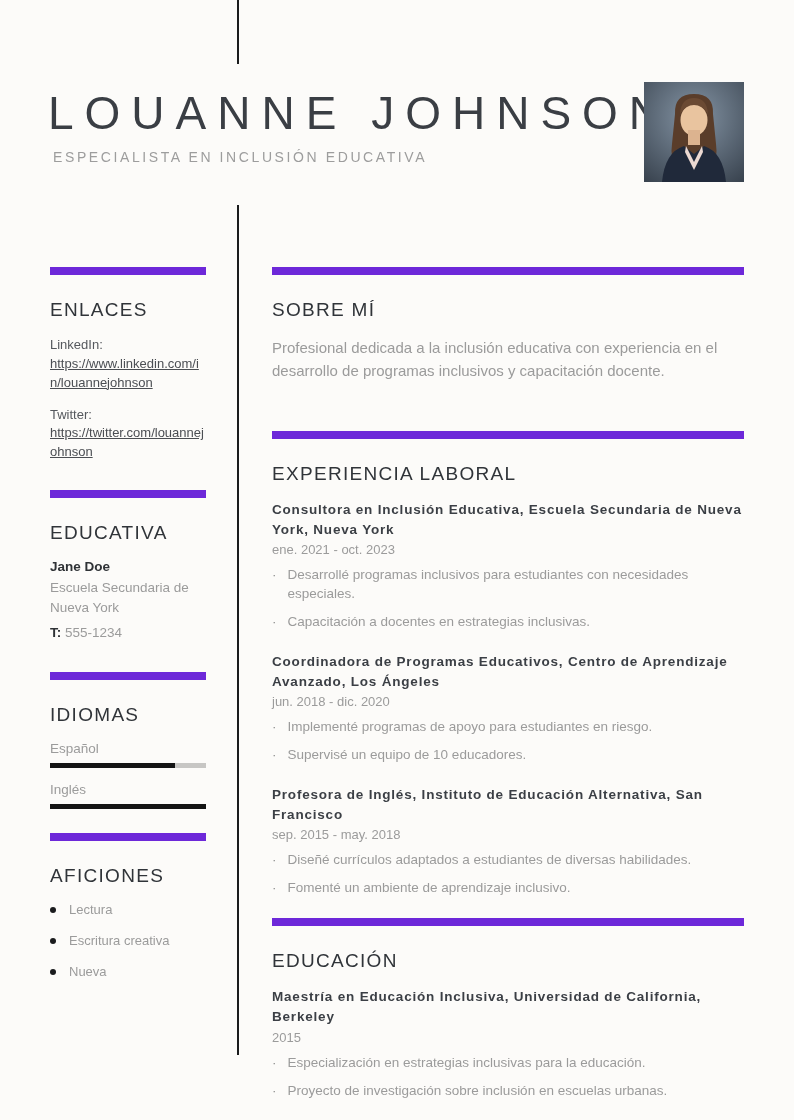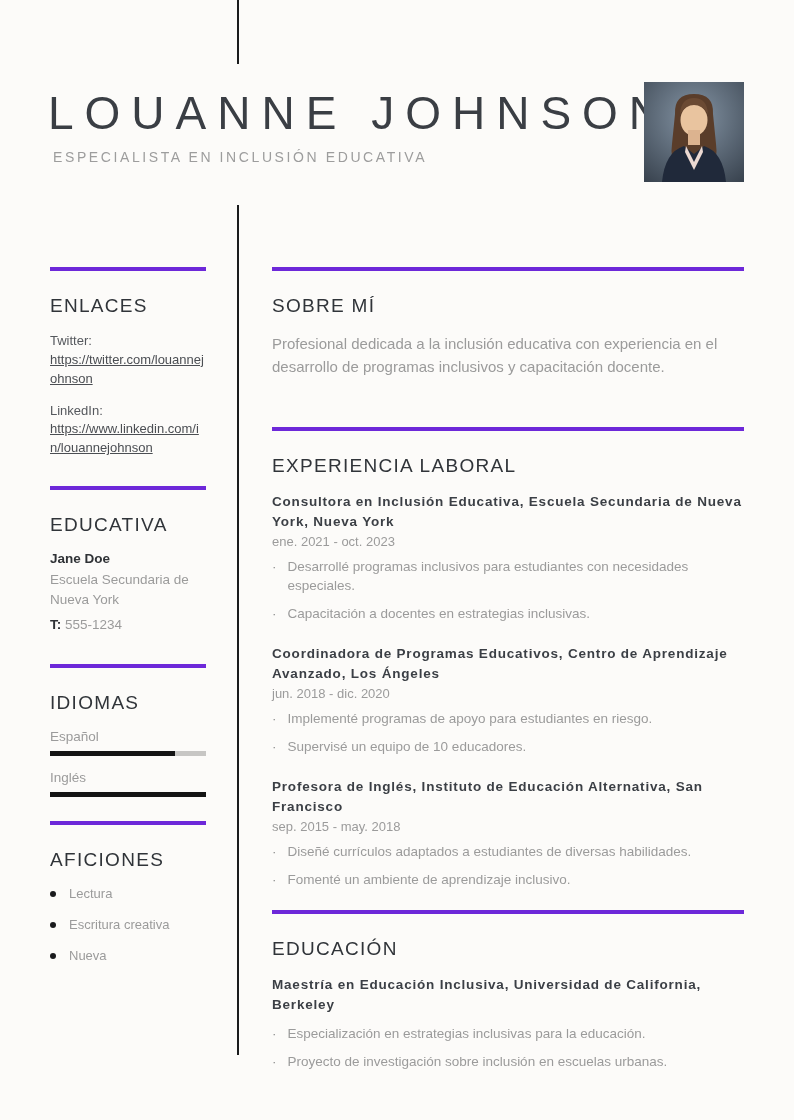--- a/index.html
+++ b/index.html
@@ -34,21 +34,21 @@
   .photo {
     position: absolute; left: 644px; top: 82px;
     width: 100px; height: 100px; overflow: hidden;
   }
   .photo svg { display: block; width: 100%; height: 100%; }
 
   
   .sidebar { position: absolute; left: 50px;  top: 267px; width: 156px; }
   .main    { position: absolute; left: 272px; top: 267px; width: 472px; }
 
-  section { border-top: 4px solid #6d28d9; }
+  section { border-top: 8px solid #6d28d9; }
   .sec-heading {
     font-size: 19px; font-weight: 400; letter-spacing: 1.3px;
     color: #303439; margin: 24px 0 15px;
   }
 
   
   .sec-enlaces { margin-bottom: 28px; }
   .link-group { margin-bottom: 13px; }
   .link-label { font-size: 13px; color: #55585d; line-height: 1.45; }
   .link-url {
@@ -125,26 +125,26 @@
       <path d="M18 100 Q21 70 40 64 L50 72 L60 64 Q79 70 82 100 Z" fill="#20293a"></path>
       <path d="M42 64 L50 80 L58 64 L59 70 L50 88 L41 70 Z" fill="#ecd9d2"></path>
     </svg>
   </div>
 
   <aside class="sidebar">
 
     <section class="sec-enlaces">
       <h2 class="sec-heading">ENLACES</h2>
       <div class="link-group">
+        <div class="link-label">LinkedIn:</div>
+        <a class="link-url">https://www.linkedin.com/in/louannejohnson</a>
+      </div>
+      <div class="link-group">
         <div class="link-label">Twitter:</div>
         <a class="link-url">https://twitter.com/louannejohnson</a>
-      </div>
-      <div class="link-group">
-        <div class="link-label">LinkedIn:</div>
-        <a class="link-url">https://www.linkedin.com/in/louannejohnson</a>
       </div>
     </section>
 
     <section class="sec-referencia">
       <h2 class="sec-heading">EDUCATIVA</h2>
       <div class="ref-name">Jane Doe</div>
       <div class="ref-org">Escuela Secundaria de Nueva York</div>
       <div class="ref-phone">
         <span class="ref-phone-label">T:</span>
         <span class="ref-phone-num">555-1234</span>
@@ -238,20 +238,21 @@
             <span class="bullet-text">Fomenté un ambiente de aprendizaje inclusivo.</span>
           </div>
         </div>
       </div>
     </section>
 
     <section class="sec-educacion">
       <h2 class="sec-heading">EDUCACIÓN</h2>
       <div class="job edu-pad">
         <div class="job-title">Maestría en Educación Inclusiva, Universidad de California, Berkeley</div>
+        <div class="job-dates">2015</div>
         <div class="bullets">
           <div class="bullet">
             <span class="bullet-marker">·</span>
             <span class="bullet-text">Especialización en estrategias inclusivas para la educación.</span>
           </div>
           <div class="bullet">
             <span class="bullet-marker">·</span>
             <span class="bullet-text">Proyecto de investigación sobre inclusión en escuelas urbanas.</span>
           </div>
         </div>

